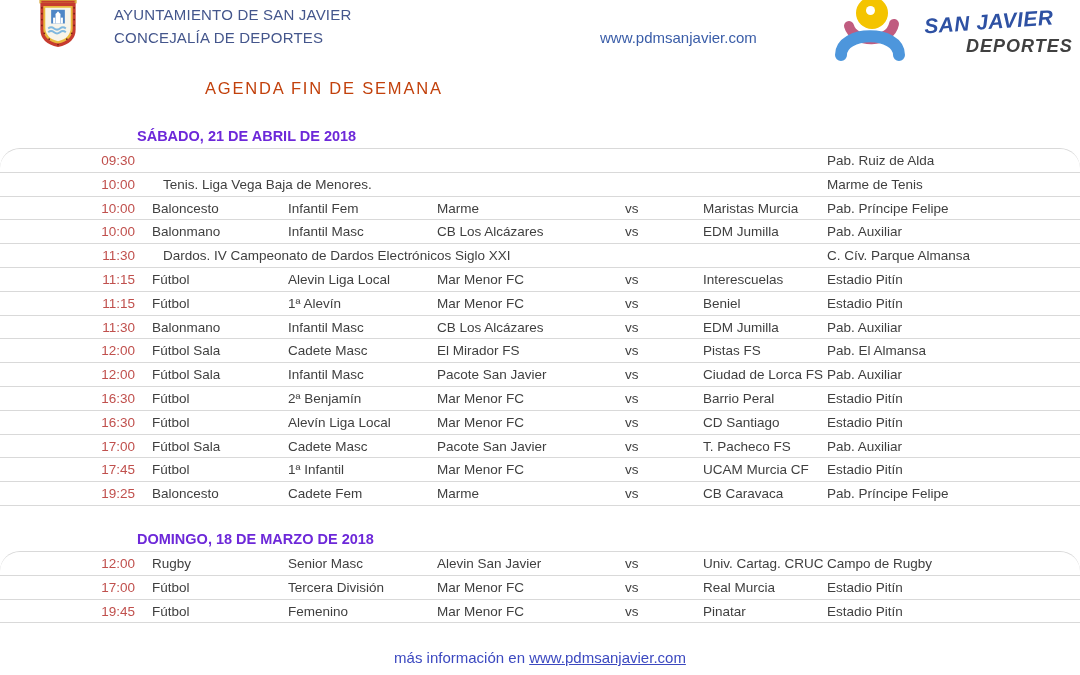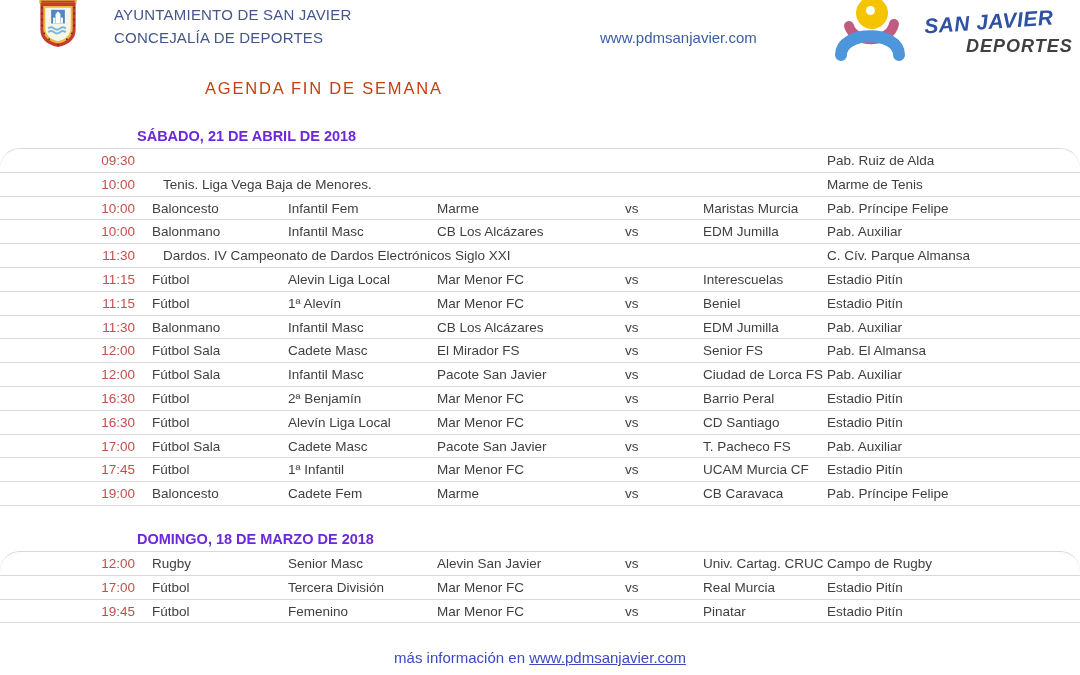--- a/index.html
+++ b/index.html
@@ -165,21 +165,21 @@
           <div class="cell c-vs">vs</div>
           <div class="cell c-away">EDM Jumilla</div>
           <div class="cell c-venue">Pab. Auxiliar</div>
         </div>
         <div class="row">
           <div class="cell c-time">12:00</div>
           <div class="cell c-sport">Fútbol Sala</div>
           <div class="cell c-cat">Cadete Masc</div>
           <div class="cell c-home">El Mirador FS</div>
           <div class="cell c-vs">vs</div>
-          <div class="cell c-away">Senior FS</div>
+          <div class="cell c-away">Pistas FS</div>
           <div class="cell c-venue">Pab. El Almansa</div>
         </div>
         <div class="row">
           <div class="cell c-time">12:00</div>
           <div class="cell c-sport">Fútbol Sala</div>
           <div class="cell c-cat">Infantil Masc</div>
           <div class="cell c-home">Pacote San Javier</div>
           <div class="cell c-vs">vs</div>
           <div class="cell c-away">Ciudad de Lorca FS</div>
           <div class="cell c-venue">Pab. Auxiliar</div>
@@ -214,21 +214,21 @@
         <div class="row">
           <div class="cell c-time">17:45</div>
           <div class="cell c-sport">Fútbol</div>
           <div class="cell c-cat">1ª Infantil</div>
           <div class="cell c-home">Mar Menor FC</div>
           <div class="cell c-vs">vs</div>
           <div class="cell c-away">UCAM Murcia CF</div>
           <div class="cell c-venue">Estadio Pitín</div>
         </div>
         <div class="row">
-          <div class="cell c-time">19:00</div>
+          <div class="cell c-time">19:25</div>
           <div class="cell c-sport">Baloncesto</div>
           <div class="cell c-cat">Cadete Fem</div>
           <div class="cell c-home">Marme</div>
           <div class="cell c-vs">vs</div>
           <div class="cell c-away">CB Caravaca</div>
           <div class="cell c-venue">Pab. Príncipe Felipe</div>
         </div>
       </div>
   </div>
 

